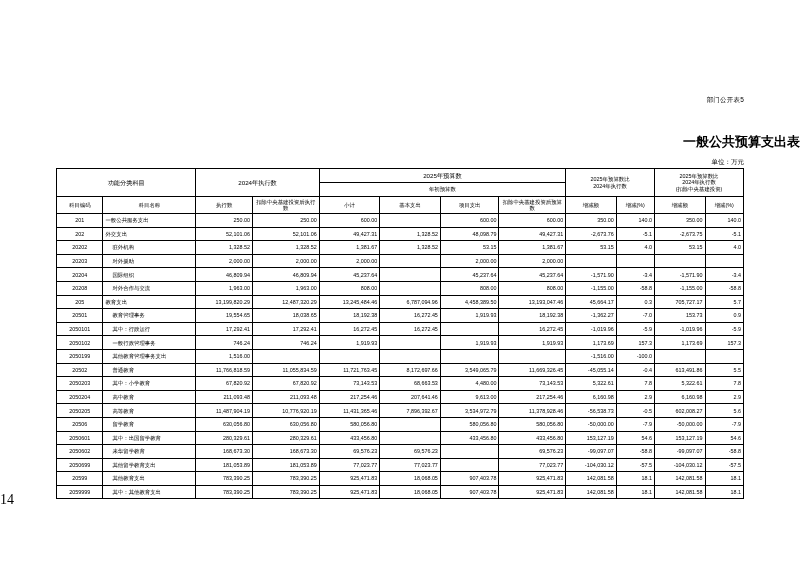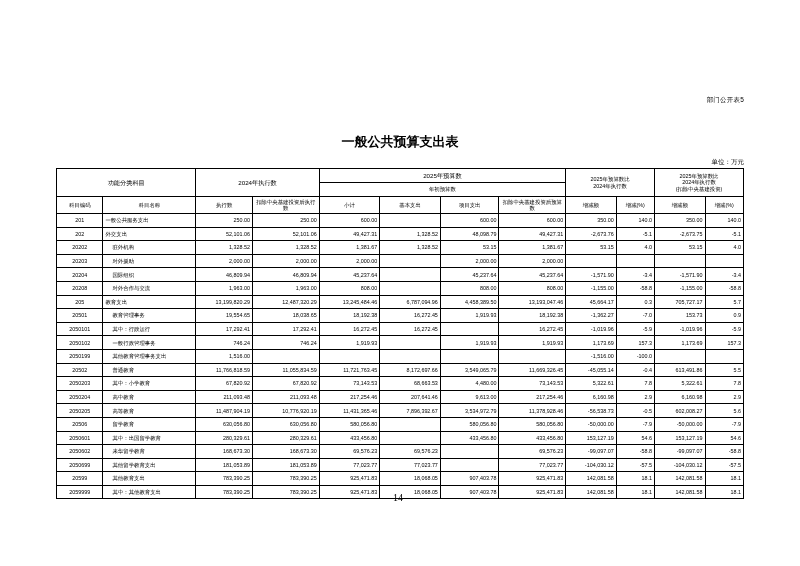--- a/index.html
+++ b/index.html
@@ -25,21 +25,21 @@
     right: 56px;
     top: 96px;
     font-size: 6.5px;
     letter-spacing: 0.2px;
     color: #000;
   }
   .doc-title {
     position: absolute;
     left: 0; right: 0;
     top: 133px;
-    text-align: center;
+    text-align: right;
     font-size: 13px;
     font-weight: bold;
     font-family: "Liberation Serif", serif;
   }
   .unit {
     position: absolute;
     right: 56px;
     top: 158px;
     font-size: 6.5px;
   }
@@ -71,22 +71,21 @@
     font-size: 5.4px;
   }
   td.code { text-align: center; }
   td.name { text-align: left; padding-left: 3px; }
   td.name.indent1 { padding-left: 9px; }
   td.num { text-align: right; padding-right: 2px; }
   .pagenum {
     position: absolute;
     left: 0; right: 4px;
     top: 492px;
-    text-align: center;
-    font-size: 10px;
+    font-size: 14px;
     font-family: "Liberation Serif", serif;
   }
 </style>
 </head>
 <body>
 
 <div class="page">
 
   <div class="doc-tag">部门公开表5</div>
 

